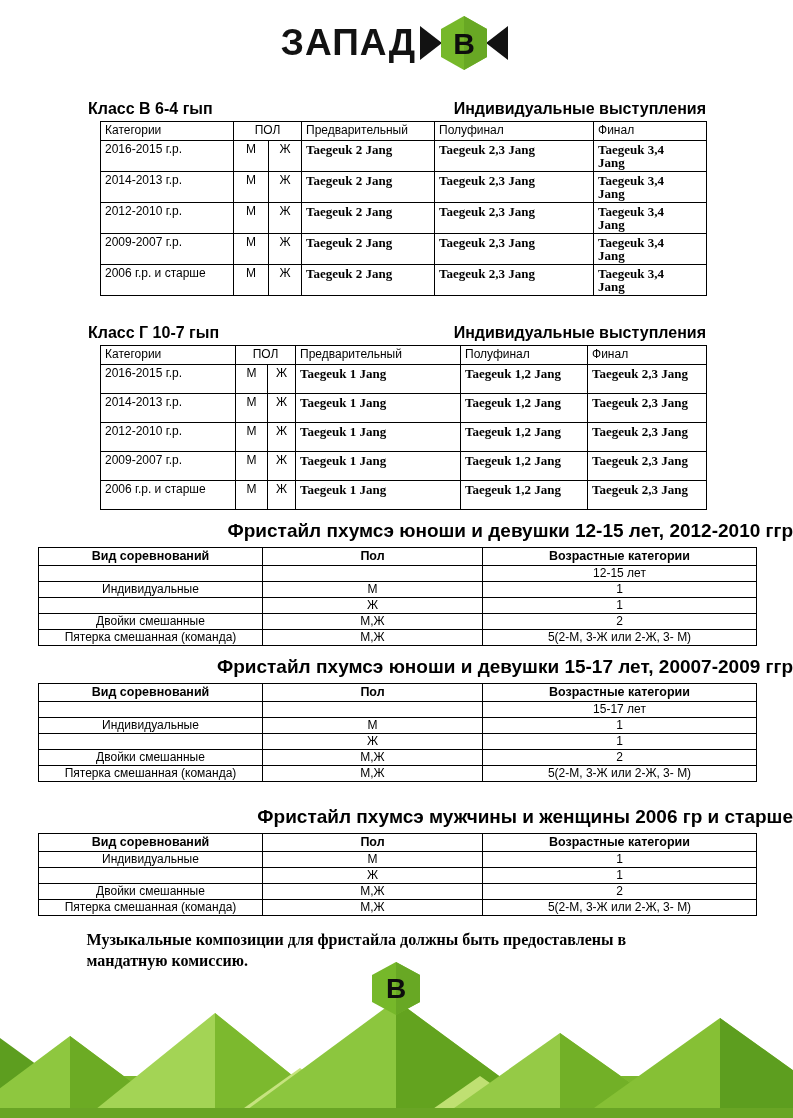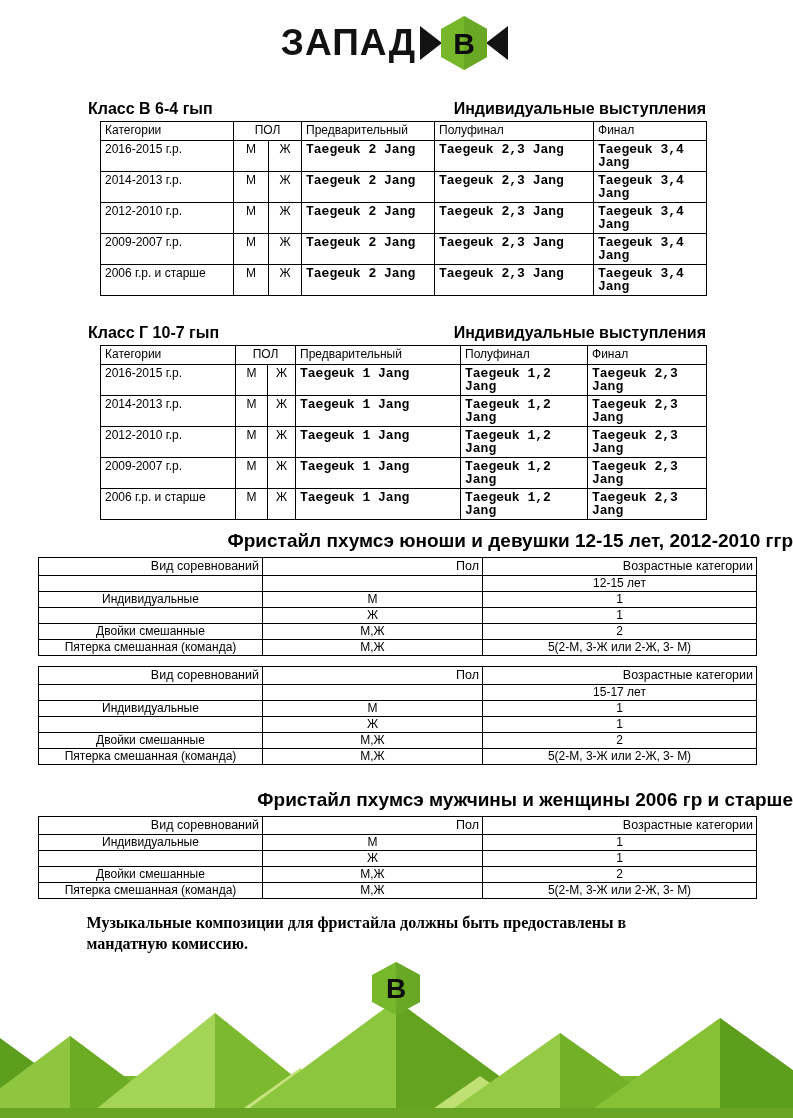--- a/index.html
+++ b/index.html
@@ -14,30 +14,30 @@
 
   
   .class-section { margin-top:28px; }
   .class-heading { display:flex; justify-content:space-between; margin:0 87px 3px 88px; font-weight:bold; font-size:16px; }
   .ctable { border-collapse:collapse; table-layout:fixed; width:606px; margin-left:100px; }
   .ctable th, .ctable td { border:1px solid #000; font-size:12px; line-height:13px; padding:2px 4px; vertical-align:top; text-align:left; }
   .ctable th { font-weight:normal; height:19px; }
   .ctable td { height:29px; }
   .ctable .sex-h { text-align:center; }
   .ctable .sex-col { text-align:center; }
-  .ctable .taegeuk { font-family:Liberation Mono, monospace; font-weight:bold; font-size:13px; }
+  .ctable .taegeuk { font-family:Liberation Serif, serif; font-weight:bold; font-size:13px; }
   .ctable .final-cell { padding-right:14px; }
 
   
   .fs-section { margin-top:10px; }
   .fs-section.gap-lg { margin-top:24px; }
   .f-heading { text-align:right; font-weight:bold; font-size:19px; margin-bottom:5px; }
   .ftable { border-collapse:collapse; table-layout:fixed; width:718px; margin-left:38px; }
   .ftable th, .ftable td { border:1px solid #000; font-size:12px; line-height:13px; padding:1px 3px; height:16px; text-align:center; vertical-align:middle; }
-  .ftable th { font-weight:normal; font-size:12.5px; height:18px;text-align:right; }
+  .ftable th { font-weight:bold; font-size:12.5px; height:18px; }
 
   
   .footer-note { font-family:Liberation Serif, serif; font-weight:bold; font-size:16px; line-height:1.3; text-align:left; width:620px; margin:14px auto 0; }
 
   
   .bottom-art { position:absolute; left:0; bottom:0; width:793px; height:160px; display:block; }
 </style>
 </head>
 <body>
 
@@ -227,20 +227,21 @@
         <tr>
           <td>Пятерка смешанная (команда)</td>
           <td>М,Ж</td>
           <td>5(2-М, 3-Ж или 2-Ж, 3- М)</td>
         </tr>
       </tbody>
     </table>
   </section>
 
   <section class="fs-section">
+    <h2 class="f-heading">Фристайл пхумсэ юноши и девушки 15-17 лет, 20007-2009 ггр</h2>
     <table class="ftable">
       <colgroup>
           <col style="width:224px">
           <col style="width:220px">
           <col style="width:274px">
         </colgroup>
       <tbody>
         <tr>
           <th>Вид соревнований</th>
           <th>Пол</th>

